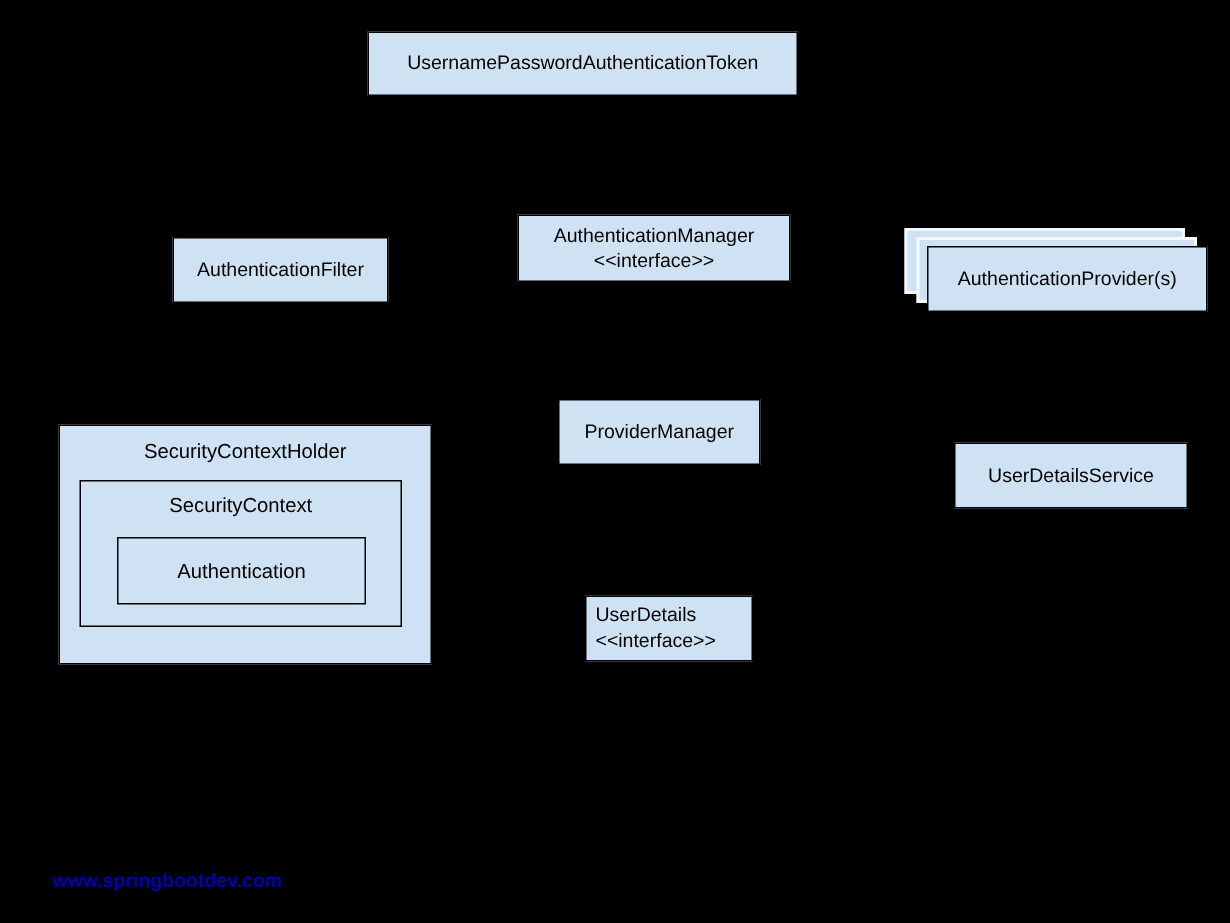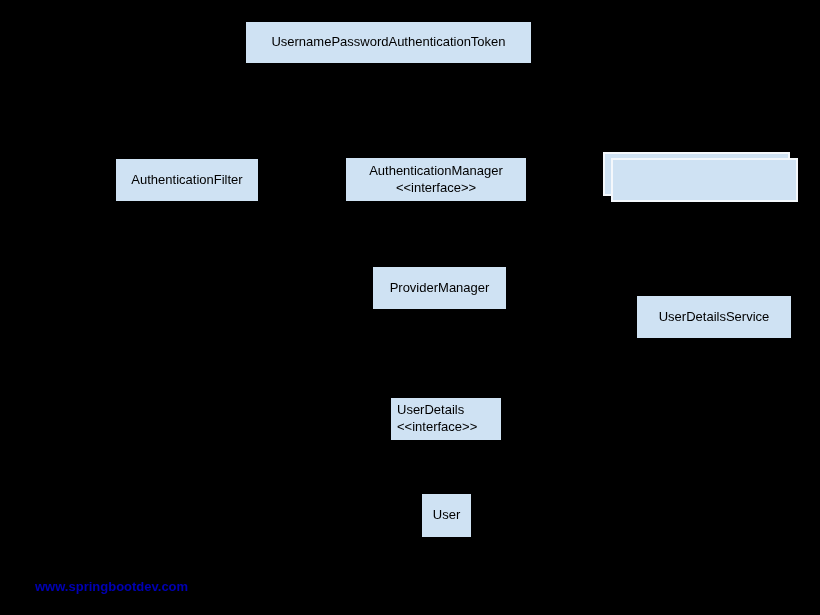--- a/index.html
+++ b/index.html
@@ -76,41 +76,50 @@
 <div id="canvas">
 
   <div class="node" style="left:115px; top:158px; width:144px; height:44px;">
     <span>AuthenticationFilter</span>
   </div>
 
   <div class="node" style="left:245px; top:21px; width:287px; height:43px;">
     <span>UsernamePasswordAuthenticationToken</span>
   </div>
 
-  <div class="node" style="left:345px; top:157px; width:182px; height:45px;">
+  <div class="node" style="left:345px; top:143px; width:182px; height:45px;">
     <span>AuthenticationManager</span>
     <span>&lt;&lt;interface&gt;&gt;</span>
   </div>
 
   <div class="sheet" style="left:603px; top:152px; width:187px; height:44px;"></div>
   <div class="sheet" style="left:611px; top:158px; width:187px; height:44px;"></div>
+  <div class="node" style="left:618px; top:164px; width:187px; height:44px;">
+    <span>AuthenticationProvider(s)</span>
+  </div>
 
   <div class="node" style="left:372px; top:266px; width:135px; height:44px;">
     <span>ProviderManager</span>
   </div>
 
   <div class="node" style="left:636px; top:295px; width:156px; height:44px;">
     <span>UserDetailsService</span>
   </div>
 
+  <div class="container-node" style="left:39px; top:283px; width:249px; height:160px;">
+    <div class="container-title">SecurityContextHolder</div>
+    <div class="inner-box" style="left:13px; top:36px; width:215px; height:98px;">
+      <div class="container-title" style="margin-top:8px;">SecurityContext</div>
+      <div class="inner-box" style="left:24px; top:37px; width:166px; height:45px; display:flex; align-items:center; justify-content:center;">
+        <span style="font-size:13.5px;">Authentication</span>
+      </div>
+    </div>
+  </div>
 
   <div class="node left-text" style="left:390px; top:397px; width:112px; height:44px;">
     <span>UserDetails</span>
     <span>&lt;&lt;interface&gt;&gt;</span>
   </div>
 
-  <div class="node" style="left:421px; top:493px; width:51px; height:45px;">
-    <span>User</span>
-  </div>
 
   <a class="footer-link">www.springbootdev.com</a>
 
 </div>
 
 </body></html>

